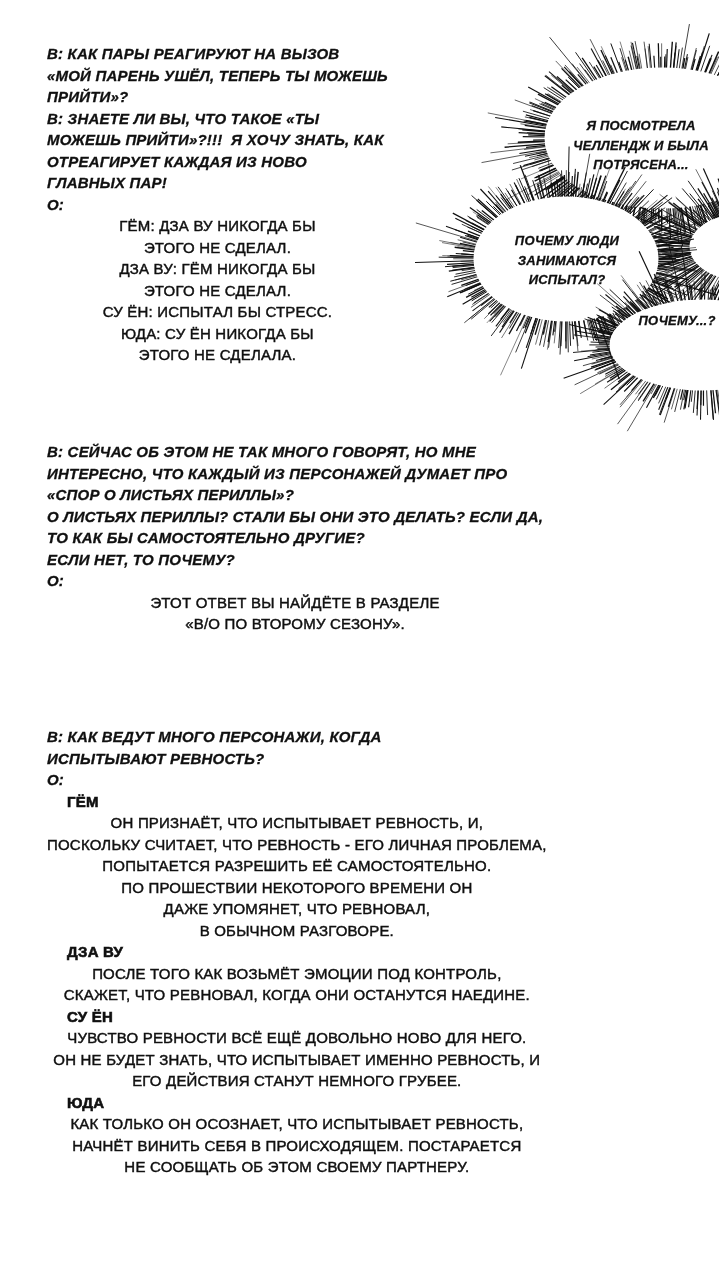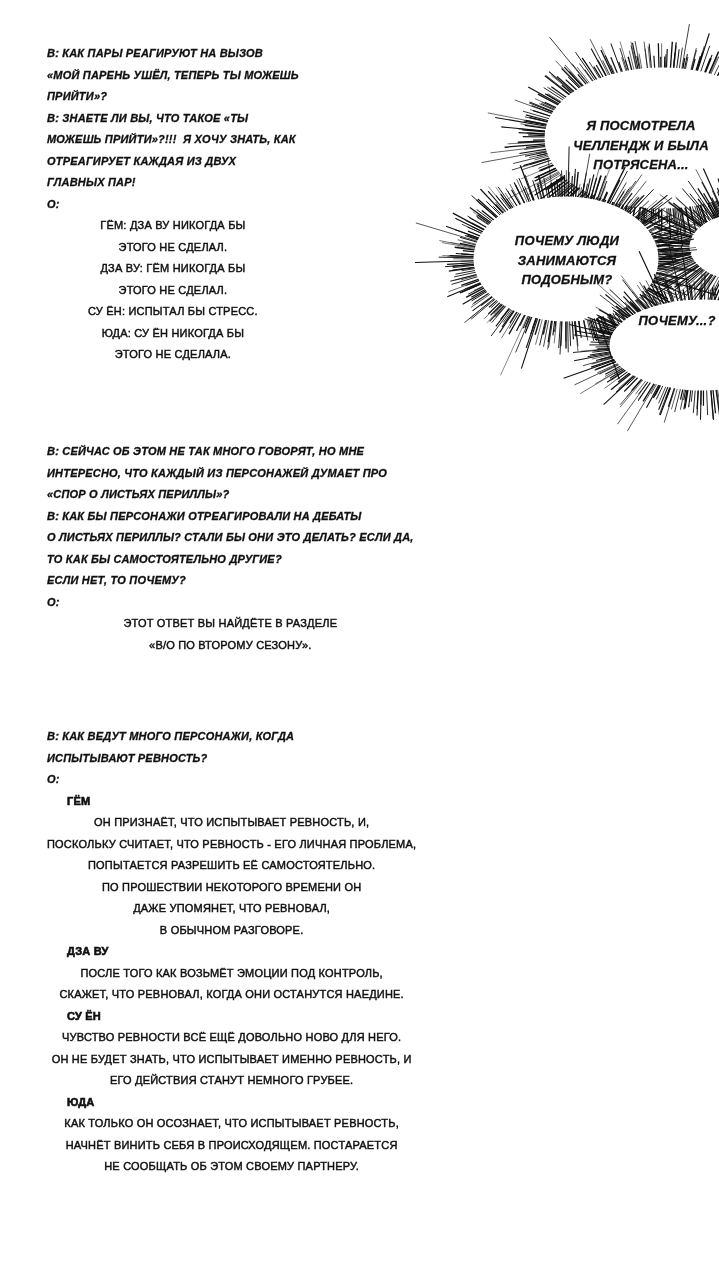--- a/index.html
+++ b/index.html
@@ -2,21 +2,21 @@
 <html><head>
 <meta charset="utf-8">
 <style>
   html,body{margin:0;padding:0;}
   body{
     width:719px;height:1265px;position:relative;overflow:hidden;
     background:#ffffff;color:#101010;
     font-family:"Liberation Sans","DejaVu Sans",sans-serif;
   }
   .qa-block{position:absolute;left:47px;z-index:2;}
-  .line{white-space:pre;font-size:11px;line-height:21.5px;letter-spacing:.2px;}
+  .line{white-space:pre;font-size:15px;line-height:21.5px;letter-spacing:.2px;}
   .line.q{font-weight:700;font-style:italic;-webkit-text-stroke:.3px #101010;}
   .line.a{font-weight:400;text-align:center;-webkit-text-stroke:.45px #101010;}
   .line.h{font-weight:700;padding-left:20px;-webkit-text-stroke:.6px #101010;}
   #bursts{position:absolute;left:415px;top:10px;z-index:1;}
   .bubble-text{
     position:absolute;z-index:3;text-align:center;
     font-weight:700;font-style:italic;font-size:13px;line-height:19.5px;
     letter-spacing:.2px;-webkit-text-stroke:.3px #101010;
   }
   .bubble-line{white-space:pre;}
@@ -25,37 +25,36 @@
 <body>
 
 <div>
 
   <section class="qa-block" style="top:43px">
       <div class="line q">В: КАК ПАРЫ РЕАГИРУЮТ НА ВЫЗОВ</div>
       <div class="line q">«МОЙ ПАРЕНЬ УШЁЛ, ТЕПЕРЬ ТЫ МОЖЕШЬ</div>
       <div class="line q">ПРИЙТИ»?</div>
       <div class="line q">В: ЗНАЕТЕ ЛИ ВЫ, ЧТО ТАКОЕ «ТЫ</div>
       <div class="line q">МОЖЕШЬ ПРИЙТИ»?!!!  Я ХОЧУ ЗНАТЬ, КАК</div>
-      <div class="line q">ОТРЕАГИРУЕТ КАЖДАЯ ИЗ ДВУХ</div>
+      <div class="line q">ОТРЕАГИРУЕТ КАЖДАЯ ИЗ НОВО</div>
       <div class="line q">ГЛАВНЫХ ПАР!</div>
       <div class="line q">О:</div>
       <div class="line a">ГЁМ: ДЗА ВУ НИКОГДА БЫ</div>
       <div class="line a">ЭТОГО НЕ СДЕЛАЛ.</div>
       <div class="line a">ДЗА ВУ: ГЁМ НИКОГДА БЫ</div>
       <div class="line a">ЭТОГО НЕ СДЕЛАЛ.</div>
       <div class="line a">СУ ЁН: ИСПЫТАЛ БЫ СТРЕСС.</div>
       <div class="line a">ЮДА: СУ ЁН НИКОГДА БЫ</div>
       <div class="line a">ЭТОГО НЕ СДЕЛАЛА.</div>
     </section>
 
   <section class="qa-block" style="top:441px">
       <div class="line q">В: СЕЙЧАС ОБ ЭТОМ НЕ ТАК МНОГО ГОВОРЯТ, НО МНЕ</div>
       <div class="line q">ИНТЕРЕСНО, ЧТО КАЖДЫЙ ИЗ ПЕРСОНАЖЕЙ ДУМАЕТ ПРО</div>
       <div class="line q">«СПОР О ЛИСТЬЯХ ПЕРИЛЛЫ»?</div>
-      <div class="line q">В: КАК БЫ ПЕРСОНАЖИ ОТРЕАГИРОВАЛИ НА ДЕБАТЫ</div>
       <div class="line q">О ЛИСТЬЯХ ПЕРИЛЛЫ? СТАЛИ БЫ ОНИ ЭТО ДЕЛАТЬ? ЕСЛИ ДА,</div>
       <div class="line q">ТО КАК БЫ САМОСТОЯТЕЛЬНО ДРУГИЕ?</div>
       <div class="line q">ЕСЛИ НЕТ, ТО ПОЧЕМУ?</div>
       <div class="line q">О:</div>
       <div class="line a">ЭТОТ ОТВЕТ ВЫ НАЙДЁТЕ В РАЗДЕЛЕ</div>
       <div class="line a">«В/О ПО ВТОРОМУ СЕЗОНУ».</div>
     </section>
 
   <section class="qa-block" style="top:726px">
       <div class="line q">В: КАК ВЕДУТ МНОГО ПЕРСОНАЖИ, КОГДА</div>
@@ -1388,20 +1387,20 @@
 
   <div class="bubble-text" style="left:553px;top:116px;width:176px">
       <div class="bubble-line">Я ПОСМОТРЕЛА</div>
       <div class="bubble-line">ЧЕЛЛЕНДЖ И БЫЛА</div>
       <div class="bubble-line">ПОТРЯСЕНА...</div>
     </div>
 
   <div class="bubble-text" style="left:478px;top:231px;width:178px">
       <div class="bubble-line">ПОЧЕМУ ЛЮДИ</div>
       <div class="bubble-line">ЗАНИМАЮТСЯ</div>
-      <div class="bubble-line">ПОДОБНЫМ?</div>
+      <div class="bubble-line">ИСПЫТАЛ?</div>
     </div>
 
   <div class="bubble-text" style="left:606px;top:311px;width:142px">
       <div class="bubble-line">ПОЧЕМУ...?</div>
     </div>
 
 </div>
 
 </body></html>

